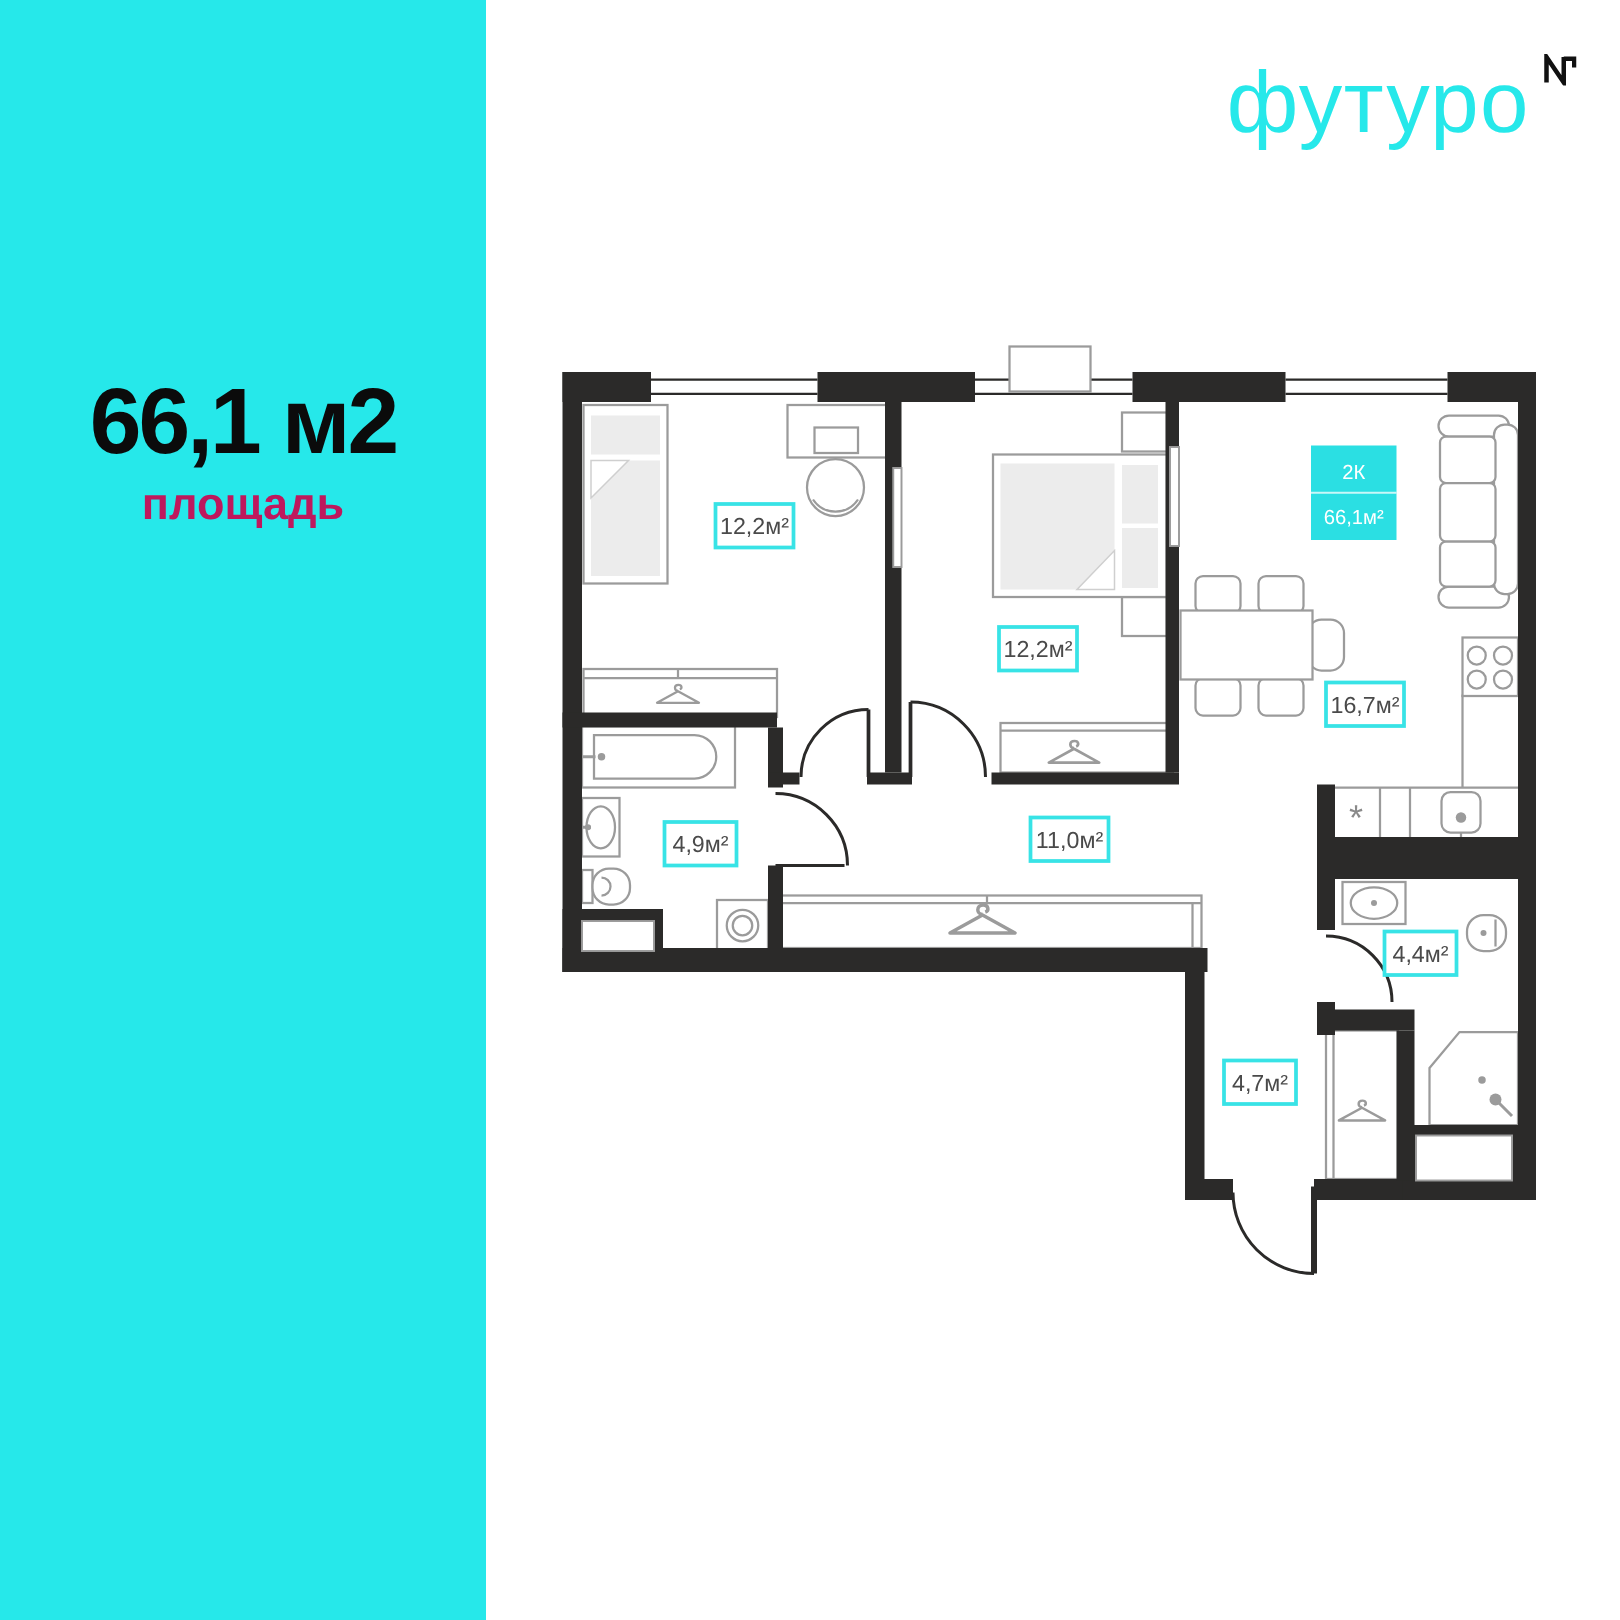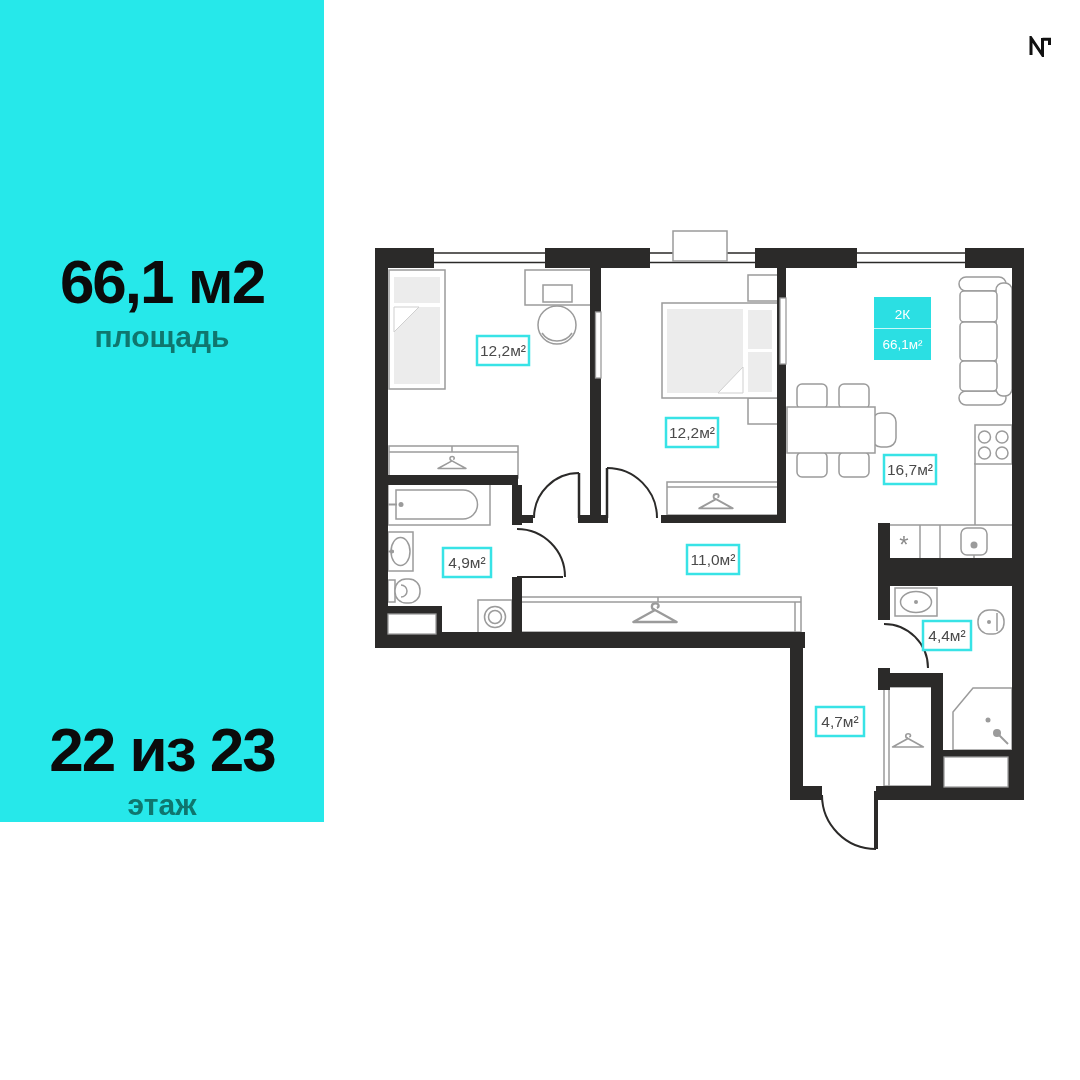--- a/index.html
+++ b/index.html
@@ -1,23 +1,23 @@
 <!DOCTYPE html>
 <html><head>
 <meta charset="utf-8">
 <style>
   html,body{margin:0;padding:0;background:#fff;}
   .page{position:relative;width:1080px;height:1080px;background:#ffffff;overflow:hidden;
         font-family:"Liberation Sans","DejaVu Sans",sans-serif;}
   
-  .sidebar{position:absolute;left:0;top:0;width:324px;height:822px;background:#26e8ea;}
+  .sidebar{position:absolute;left:0;top:0;width:324px;height:1080px;background:#26e8ea;}
   .stat{position:absolute;left:0;width:100%;text-align:center;}
   .stat-1{top:246px}.stat-2{top:474px}.stat-3{top:714px}
   .stat-value{font-size:62px;line-height:72px;font-weight:700;color:#0b0b0b;letter-spacing:-2px;}
-  .stat-label{font-size:30px;line-height:34px;font-weight:700;color:#0f766e;margin-top:2px;letter-spacing:0;}
+  .stat-label{font-size:30px;line-height:34px;font-weight:700;color:#be185d;margin-top:2px;letter-spacing:0;}
   
   .brand{position:absolute;left:700px;top:36px;width:320px;text-align:right;
          font-size:58px;line-height:66px;font-weight:500;color:#26e8ea;letter-spacing:1px;}
   .monogram{position:absolute;left:1029px;top:36px;}
   
   .plan{position:absolute;left:372px;top:228px;}
   .plan text{font-family:"Liberation Sans","DejaVu Sans",sans-serif;}
   .room-label-text{font-size:15.5px;fill:#4a4a4a;}
   .badge-text{fill:#ffffff;font-size:13.5px;font-weight:500;}
 </style>
@@ -26,26 +26,23 @@
 
 <div class="page">
 
   <div class="sidebar">
     <div class="stat stat-1">
       <div class="stat-value">66,1 м2</div>
       <div class="stat-label">площадь</div>
     </div>
     <div class="stat stat-2">
     </div>
-    <div class="stat stat-3">
-      <div class="stat-value">22 из 23</div>
-      <div class="stat-label">этаж</div>
-    </div>
   </div>
 
+  <div class="brand">футуро</div>
   <svg class="monogram" width="22" height="21" viewBox="0 0 22 21">
     <path d="M2,19 L2,2 L13.5,19 L13.5,2" fill="none" stroke="#111" stroke-width="3"></path>
     <path d="M13.5,3.2 L20.5,3.2 L20.5,9" fill="none" stroke="#111" stroke-width="3"></path>
   </svg>
 
   <svg class="plan" width="656" height="636" viewBox="372 228 656 636">
     <defs>
       <g id="hgr" fill="none" stroke="#9b9b9b" stroke-width="1.5">
         <path d="M0,-3.5 C-2.6,-3.5 -2.9,-7.5 0.3,-7.5 C2.7,-7.5 2.9,-5.1 1.2,-4.5"></path>
         <path d="M0,-3.2 L14,4.5 L-14,4.5 Z" stroke-linejoin="round"></path>

